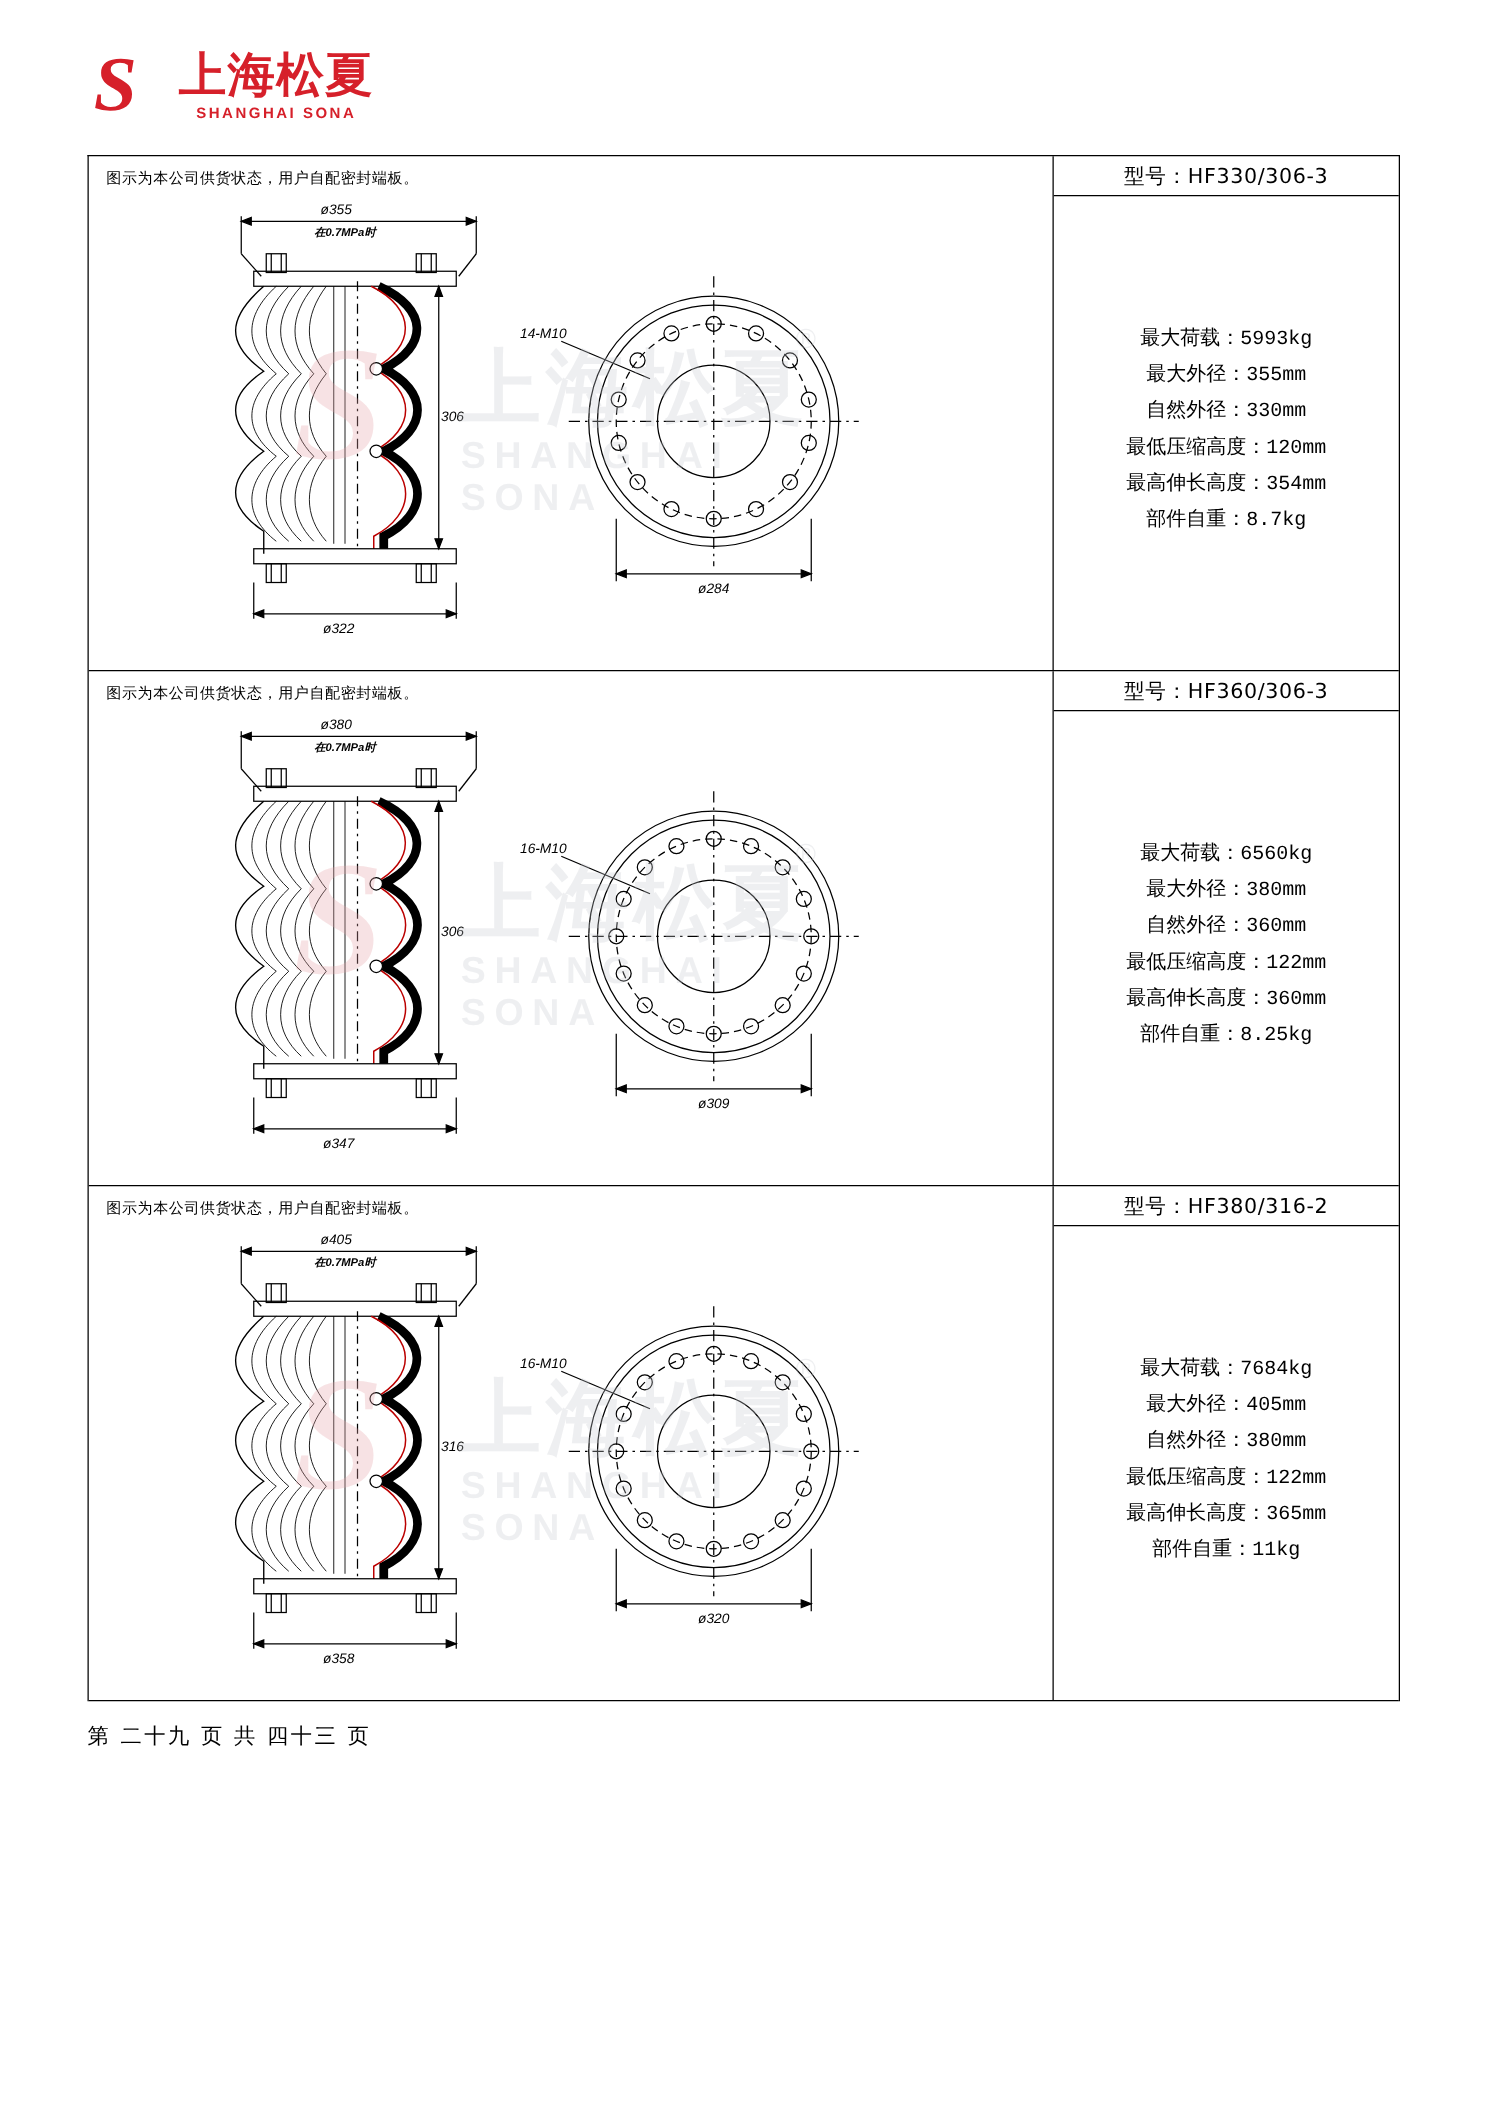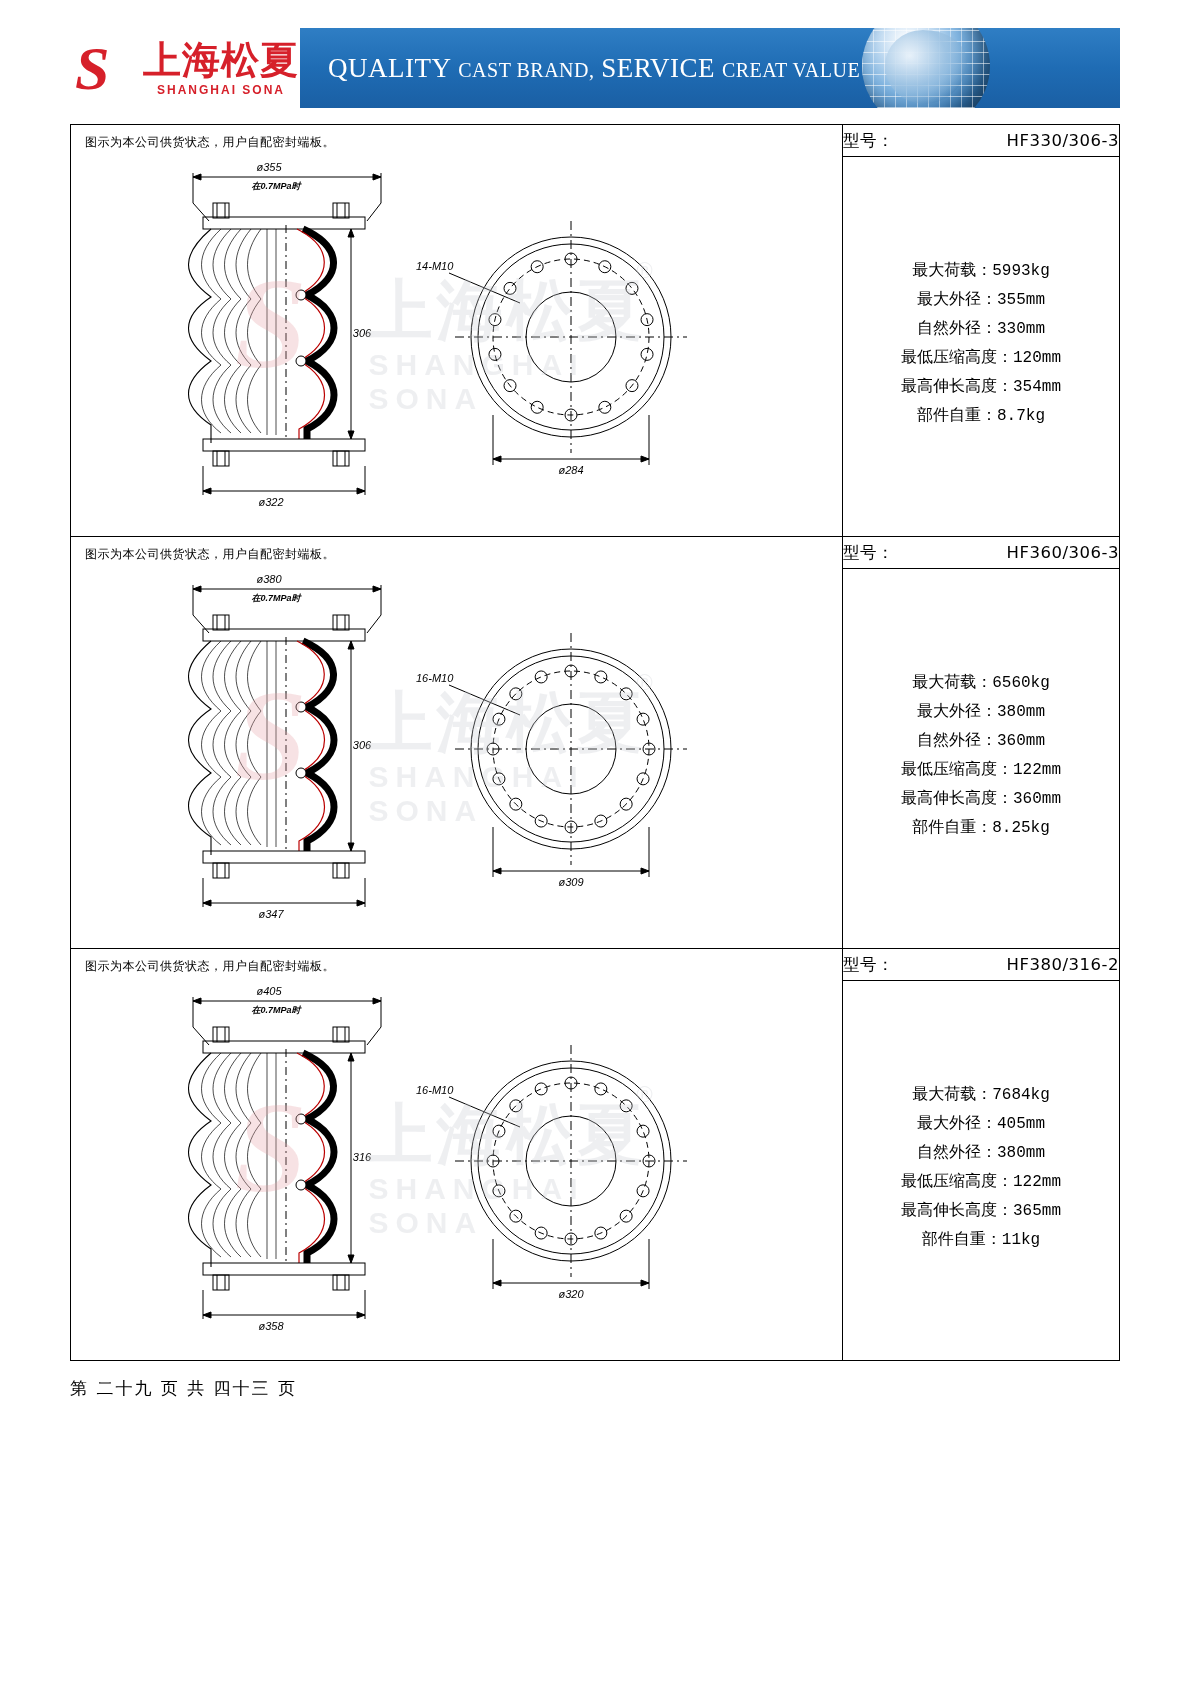--- a/index.html
+++ b/index.html
@@ -115,21 +115,21 @@
   }
   .note{
     font-family:Liberation Mono, monospace;
     font-size:12px;
     padding:9px 0 0 14px;
     letter-spacing:.5px;
   }
   .model-cell{
     height:31px;
     border-bottom:1.5px solid #000;
-    display:flex;align-items:center;justify-content:space-between;
+    display:flex;align-items:center;justify-content:center;
     font-family:"DejaVu Sans","Liberation Sans",sans-serif;
     font-size:16.5px;
     letter-spacing:.5px;
   }
   .specs{
     flex:1 1 auto;
     display:flex;flex-direction:column;justify-content:center;
     align-items:center;
     padding-bottom:6px;
   }
@@ -193,29 +193,20 @@
 
 <div class="header">
   <div class="logo-box">
     <div class="logo-mark">
       <div class="s-shape">S</div>
     </div>
     <div class="logo-text">
       <div class="logo-cn">上海松夏</div>
       <div class="logo-en">SHANGHAI SONA</div>
     </div>
-  </div>
-  <div class="banner">
-    <div class="banner-text">
-      <span class="big">QUALITY</span>
-      <span class="small">CAST BRAND,</span>
-      <span class="big">SERVICE</span>
-      <span class="small">CREAT VALUE</span>
-    </div>
-    <div class="globe"></div>
   </div>
 </div>
 
 <div class="sheet">
 
   <div class="row">
     <div class="cell-left">
       <div class="note">图示为本公司供货状态，用户自配密封端板。</div>
       <div class="draw">
         <svg width="790" height="400" viewBox="0 0 790 400">

